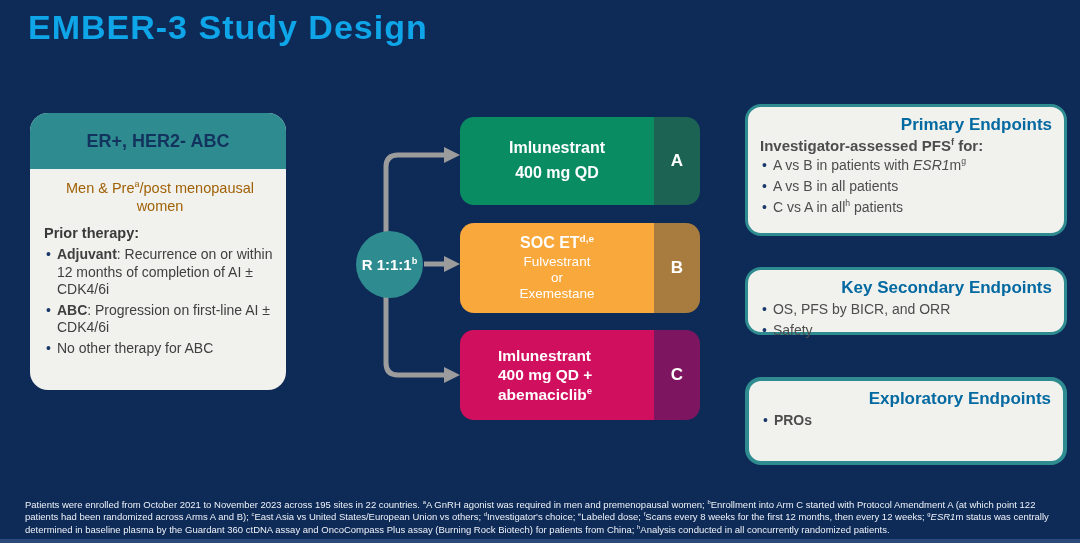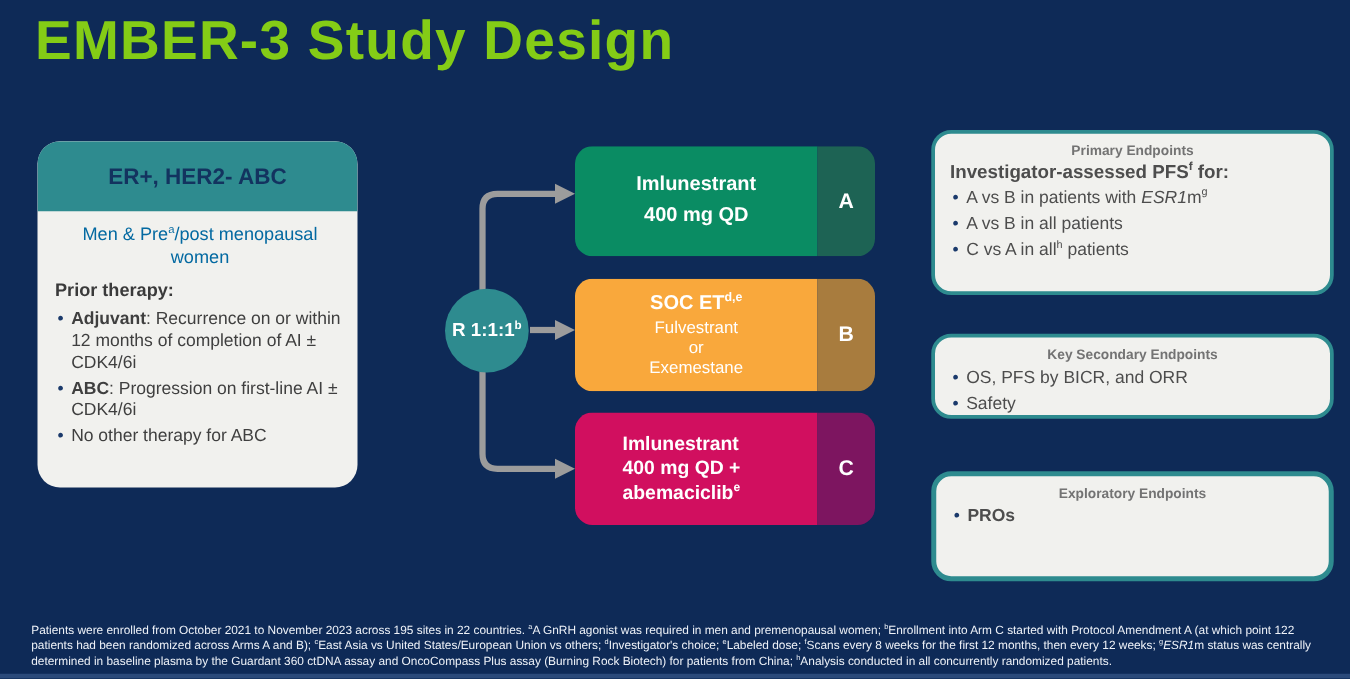--- a/index.html
+++ b/index.html
@@ -7,36 +7,36 @@
   .slide{
     position:relative;width:1080px;height:543px;overflow:hidden;
     background:#0e2a57;
     font-family:"Liberation Sans","DejaVu Sans",sans-serif;
     -webkit-font-smoothing:antialiased;
   }
   sup{font-size:62%;line-height:0;}
 
   .slide-title{
     position:absolute;left:28px;top:8px;
-    color:#84cc16;font-size:44px;font-weight:700;letter-spacing:1px;white-space:nowrap;
+    color:#0ea5e9;font-size:34px;font-weight:700;letter-spacing:1px;white-space:nowrap;
   }
 
   
   .patient-box{
     position:absolute;left:30px;top:113px;width:256px;height:277px;
     border-radius:18px;overflow:hidden;background:#f1f1ee;
   }
   .patient-box .hdr{
     height:56px;background:#2e8b8f;display:flex;align-items:center;justify-content:center;
     color:#13335f;font-size:18px;font-weight:700;
   }
   .patient-box .body{
     padding:10px 10px 8px 14px;color:#3f3f3f;font-size:14px;line-height:1.25;
   }
-  .population{color:#0369a1;text-align:center;font-size:14.5px;line-height:1.25;margin-bottom:9px;}
+  .population{color:#a16207;text-align:center;font-size:14.5px;line-height:1.25;margin-bottom:9px;}
   .prior-label{font-weight:700;color:#3a3a3a;font-size:14.5px;margin-bottom:4px;}
   .bullet{display:flex;margin-bottom:3px;}
   .bullet::before{content:"•";color:#1b3a6b;margin:0 6px 0 2px;flex:0 0 auto;}
 
   
   .strat{position:absolute;left:38px;top:401px;width:310px;color:#ffffff;}
   .strat .lbl{font-weight:700;font-size:15.5px;margin-bottom:5px;}
   .strat .bullet{font-size:14.5px;margin-bottom:3px;}
   .strat .bullet::before{color:#ffffff;margin:0 16px 0 12px;}
 
@@ -63,21 +63,21 @@
   .arm-c{top:330px;height:90px;}
   .arm-c .main{background:#d10f5f;font-size:15.5px;font-weight:700;line-height:1.25;align-items:flex-start;padding-left:38px;}
   .arm-c .tag{background:#7d1560;}
 
   
   .ep{
     position:absolute;left:745px;width:322px;background:#f1f1ee;
     border:3px solid #2e8b8f;border-radius:16px;color:#4d4d4d;
     padding:8px 12px 9px 12px;
   }
-  .ep .ttl{text-align:center;font-weight:700;font-size:11px;margin-bottom:2px;color:#737373;}
+  .ep .ttl{text-align:right;font-weight:700;font-size:17px;margin-bottom:2px;color:#0369a1;}
   .ep .sub{font-weight:700;font-size:15px;margin-bottom:2px;}
   .ep .bullet{font-size:14px;margin-bottom:2px;line-height:1.35;}
   .ep-primary{top:104px;height:132px;}
   .ep-secondary{top:267px;height:68px;}
   .ep-exploratory{top:377px;height:88px;border-width:4px;}
 
   
   .footnote{
     position:absolute;left:25px;top:499px;width:1038px;
     color:#eef2f8;font-size:9.5px;line-height:1.3;

